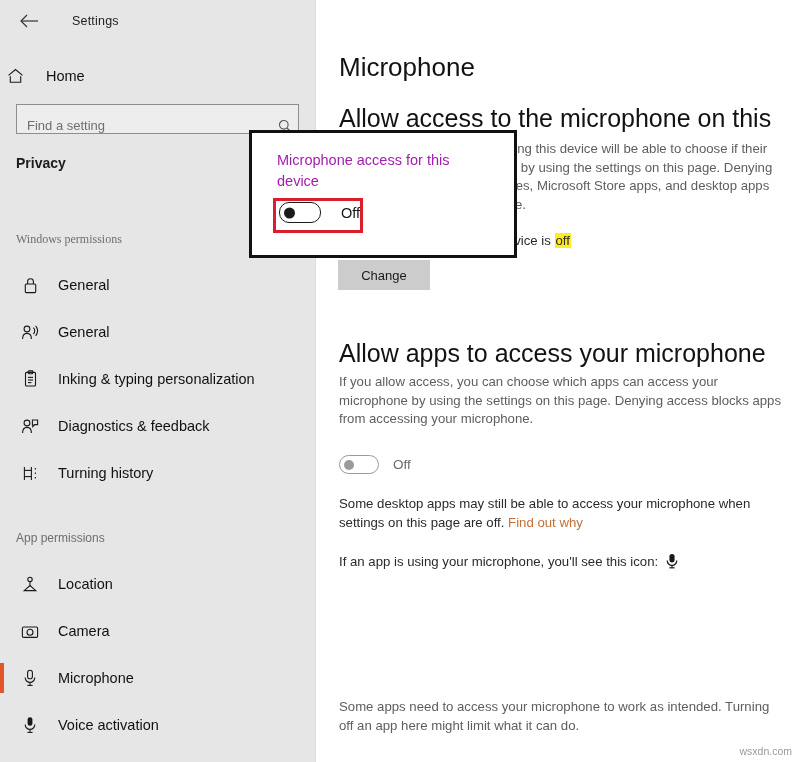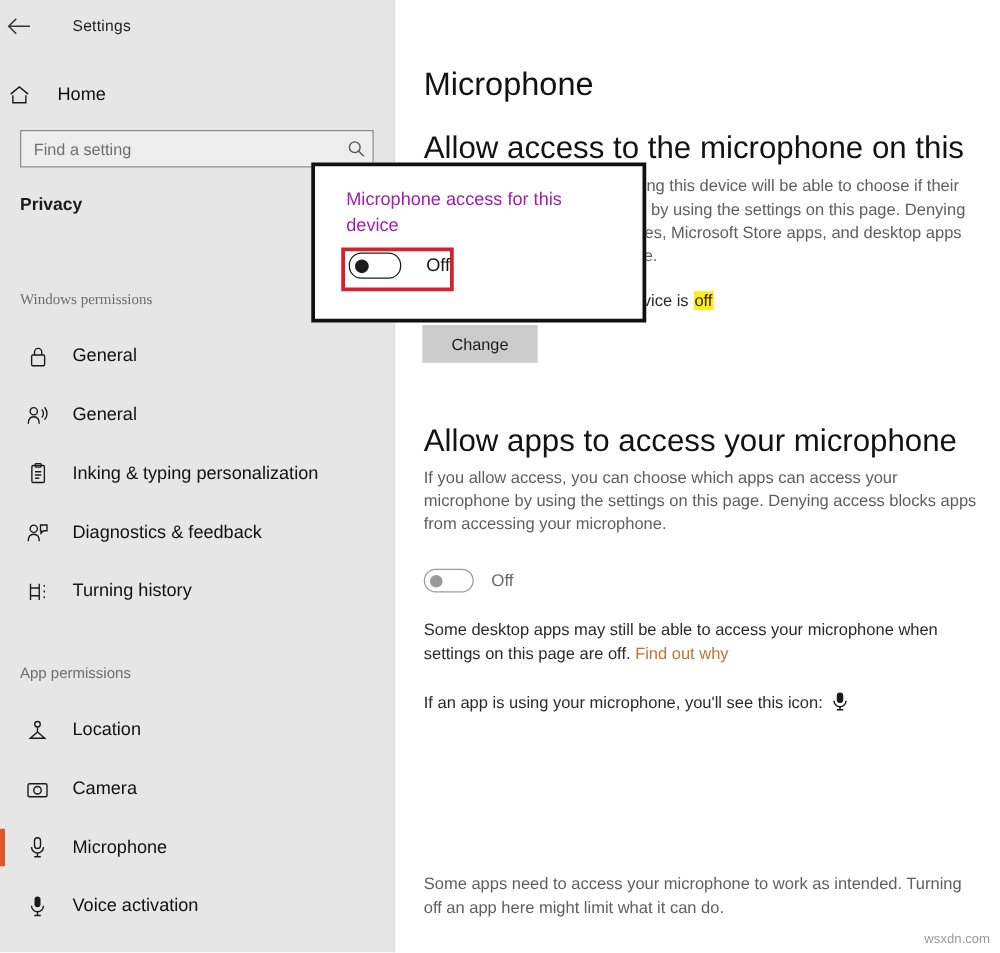--- a/index.html
+++ b/index.html
@@ -30,21 +30,21 @@
 
   
   .sidebar {
     position: absolute; top: 0; left: 0;
     width: 316px; height: 762px;
     background: #e6e6e6;
     border-right: 1px solid #dcdcdc;
   }
   .nav-header {
     display: flex; align-items: center;
-    height: 34px; 
+    height: 34px; padding-left: 14px;
     margin-top: 4px;
   }
   .back-arrow {
     width: 30px; height: 30px;
     display: flex; align-items: center; justify-content: center;
     color: #333; cursor: pointer;
   }
   .settings-title {
     font-size: 12.5px; color: #1f1f1f;
     margin-left: 28px; letter-spacing: .2px;
@@ -55,21 +55,21 @@
     cursor: pointer;
   }
   .home-row .ico { width: 30px; display:flex; align-items:center; justify-content:center; color:#1a1a1a; }
   .home-row .lbl { font-size: 14.5px; color: #111; margin-left: 16px; }
 
   .search-wrap {
     position: absolute; top: 104px; left: 16px;
     width: 283px; height: 30px;
     background: #ededed;
     border: 1px solid #8e8e8e;
-    display: flex; align-items: center;
+    display: flex; align-items: flex-end;
   }
   .search-input {
     flex: 1; border: 0; outline: none; background: transparent;
     font-family: "Liberation Sans", sans-serif;
     font-size: 13px; color: #6a6a6a;
     padding: 0 8px 0 10px;
   }
   .search-input::placeholder { color: #6f6f6f; }
   .search-icon { width: 26px; display:flex; align-items:center; justify-content:center; color:#555; cursor:pointer; }
 

